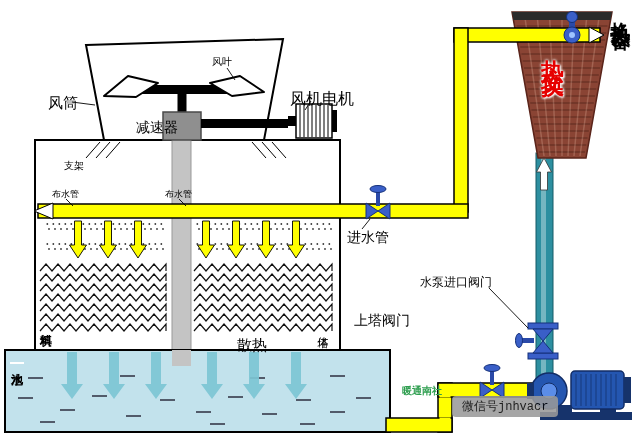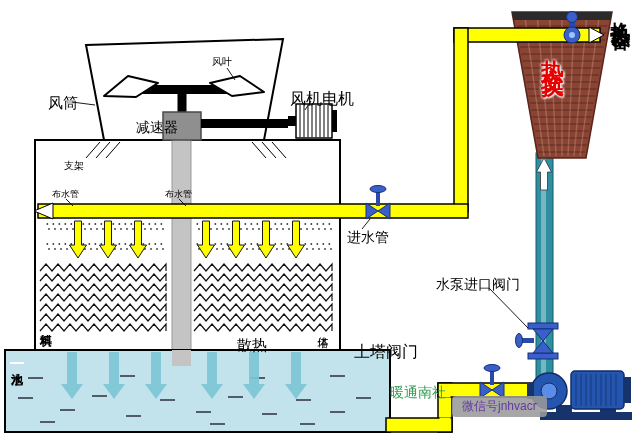--- a/index.html
+++ b/index.html
@@ -4,22 +4,22 @@
 <style>
   * { margin:0; padding:0; box-sizing:border-box; }
   html,body { width:640px; height:442px; background:#fff; overflow:hidden;
               font-family:"Liberation Sans","DejaVu Sans",sans-serif; }
   #stage { position:relative; width:640px; height:442px; background:#fff; }
   #diagram-svg { position:absolute; left:0; top:0; }
   .lbl { position:absolute; color:#000; white-space:nowrap; line-height:1.15; z-index:10; }
   .lbl.vert { writing-mode:vertical-rl; text-orientation:upright; white-space:normal; line-height:1; }
   .lbl.red-big { color:var(--exchange-text); text-shadow:0 0 3px #fff,0 0 3px #fff,1px 1px 2px #fff; }
   .wm-badge { position:absolute; z-index:11; background:var(--watermark-badge); opacity:.88;
-              color:#4c1d95; font-size:12px; padding:2px 10px; border-radius:4px; }
-  .wm-green { position:absolute; z-index:11; color:var(--watermark-green); font-weight:normal; font-size:14px; }
+              color:#000000; font-size:12px; padding:2px 10px; border-radius:4px;font-family:Liberation Mono, monospace; }
+  .wm-green { position:absolute; z-index:11; color:var(--watermark-green); font-weight:bold; font-size:10px;margin-left:12px; }
 </style>
 </head>
 <body>
 
 <div id="stage">
 
 <svg id="diagram-svg" width="640" height="442" viewBox="0 0 640 442">
 
   <rect x="35" y="140" width="305" height="226" fill="#fff" stroke="#000" stroke-width="2"></rect>
 
@@ -413,21 +413,21 @@
 <div class="lbl" style="left:290px;top:90px;font-size:16px">风机电机</div>
 <div class="lbl" style="left:136px;top:119px;font-size:14px">减速器</div>
 <div class="lbl" style="left:64px;top:160px;font-size:10px">支架</div>
 <div class="lbl" style="left:52px;top:189px;font-size:9px">布水管</div>
 <div class="lbl" style="left:165px;top:189px;font-size:9px">布水管</div>
 <div class="lbl" style="left:347px;top:229px;font-size:14px">进水管</div>
 <div class="lbl vert" style="left:40px;top:324px;font-size:12px;font-weight:bold">填料</div>
 <div class="lbl" style="left:237px;top:336px;font-size:15px;font-weight:normal">散热</div>
 <div class="lbl vert" style="left:317px;top:328px;font-size:11px">塔体</div>
 <div class="lbl vert" style="left:10px;top:362px;font-size:12px;font-weight:bold;background:#fff;padding:1px">水池</div>
-<div class="lbl" style="left:354px;top:343px;font-size:16px">上塔阀门</div>
-<div class="lbl" style="left:436px;top:276px;font-size:14px">水泵进口阀门</div>
+<div class="lbl" style="left:354px;top:312px;font-size:14px">上塔阀门</div>
+<div class="lbl" style="left:420px;top:276px;font-size:12px">水泵进口阀门</div>
 <div class="lbl vert" style="left:611px;top:6px;font-size:20px;font-weight:bold;letter-spacing:3px">换热设备</div>
 <div class="lbl vert red-big" style="left:541px;top:42px;font-size:23px;font-weight:bold;letter-spacing:7px">热交换</div>
 
 <div class="wm-green" style="left:390px;top:384px">暖通南社</div>
 <div class="wm-badge" style="left:452px;top:396px">微信号jnhvacr</div>
 
 </div>
 
 </body></html>

